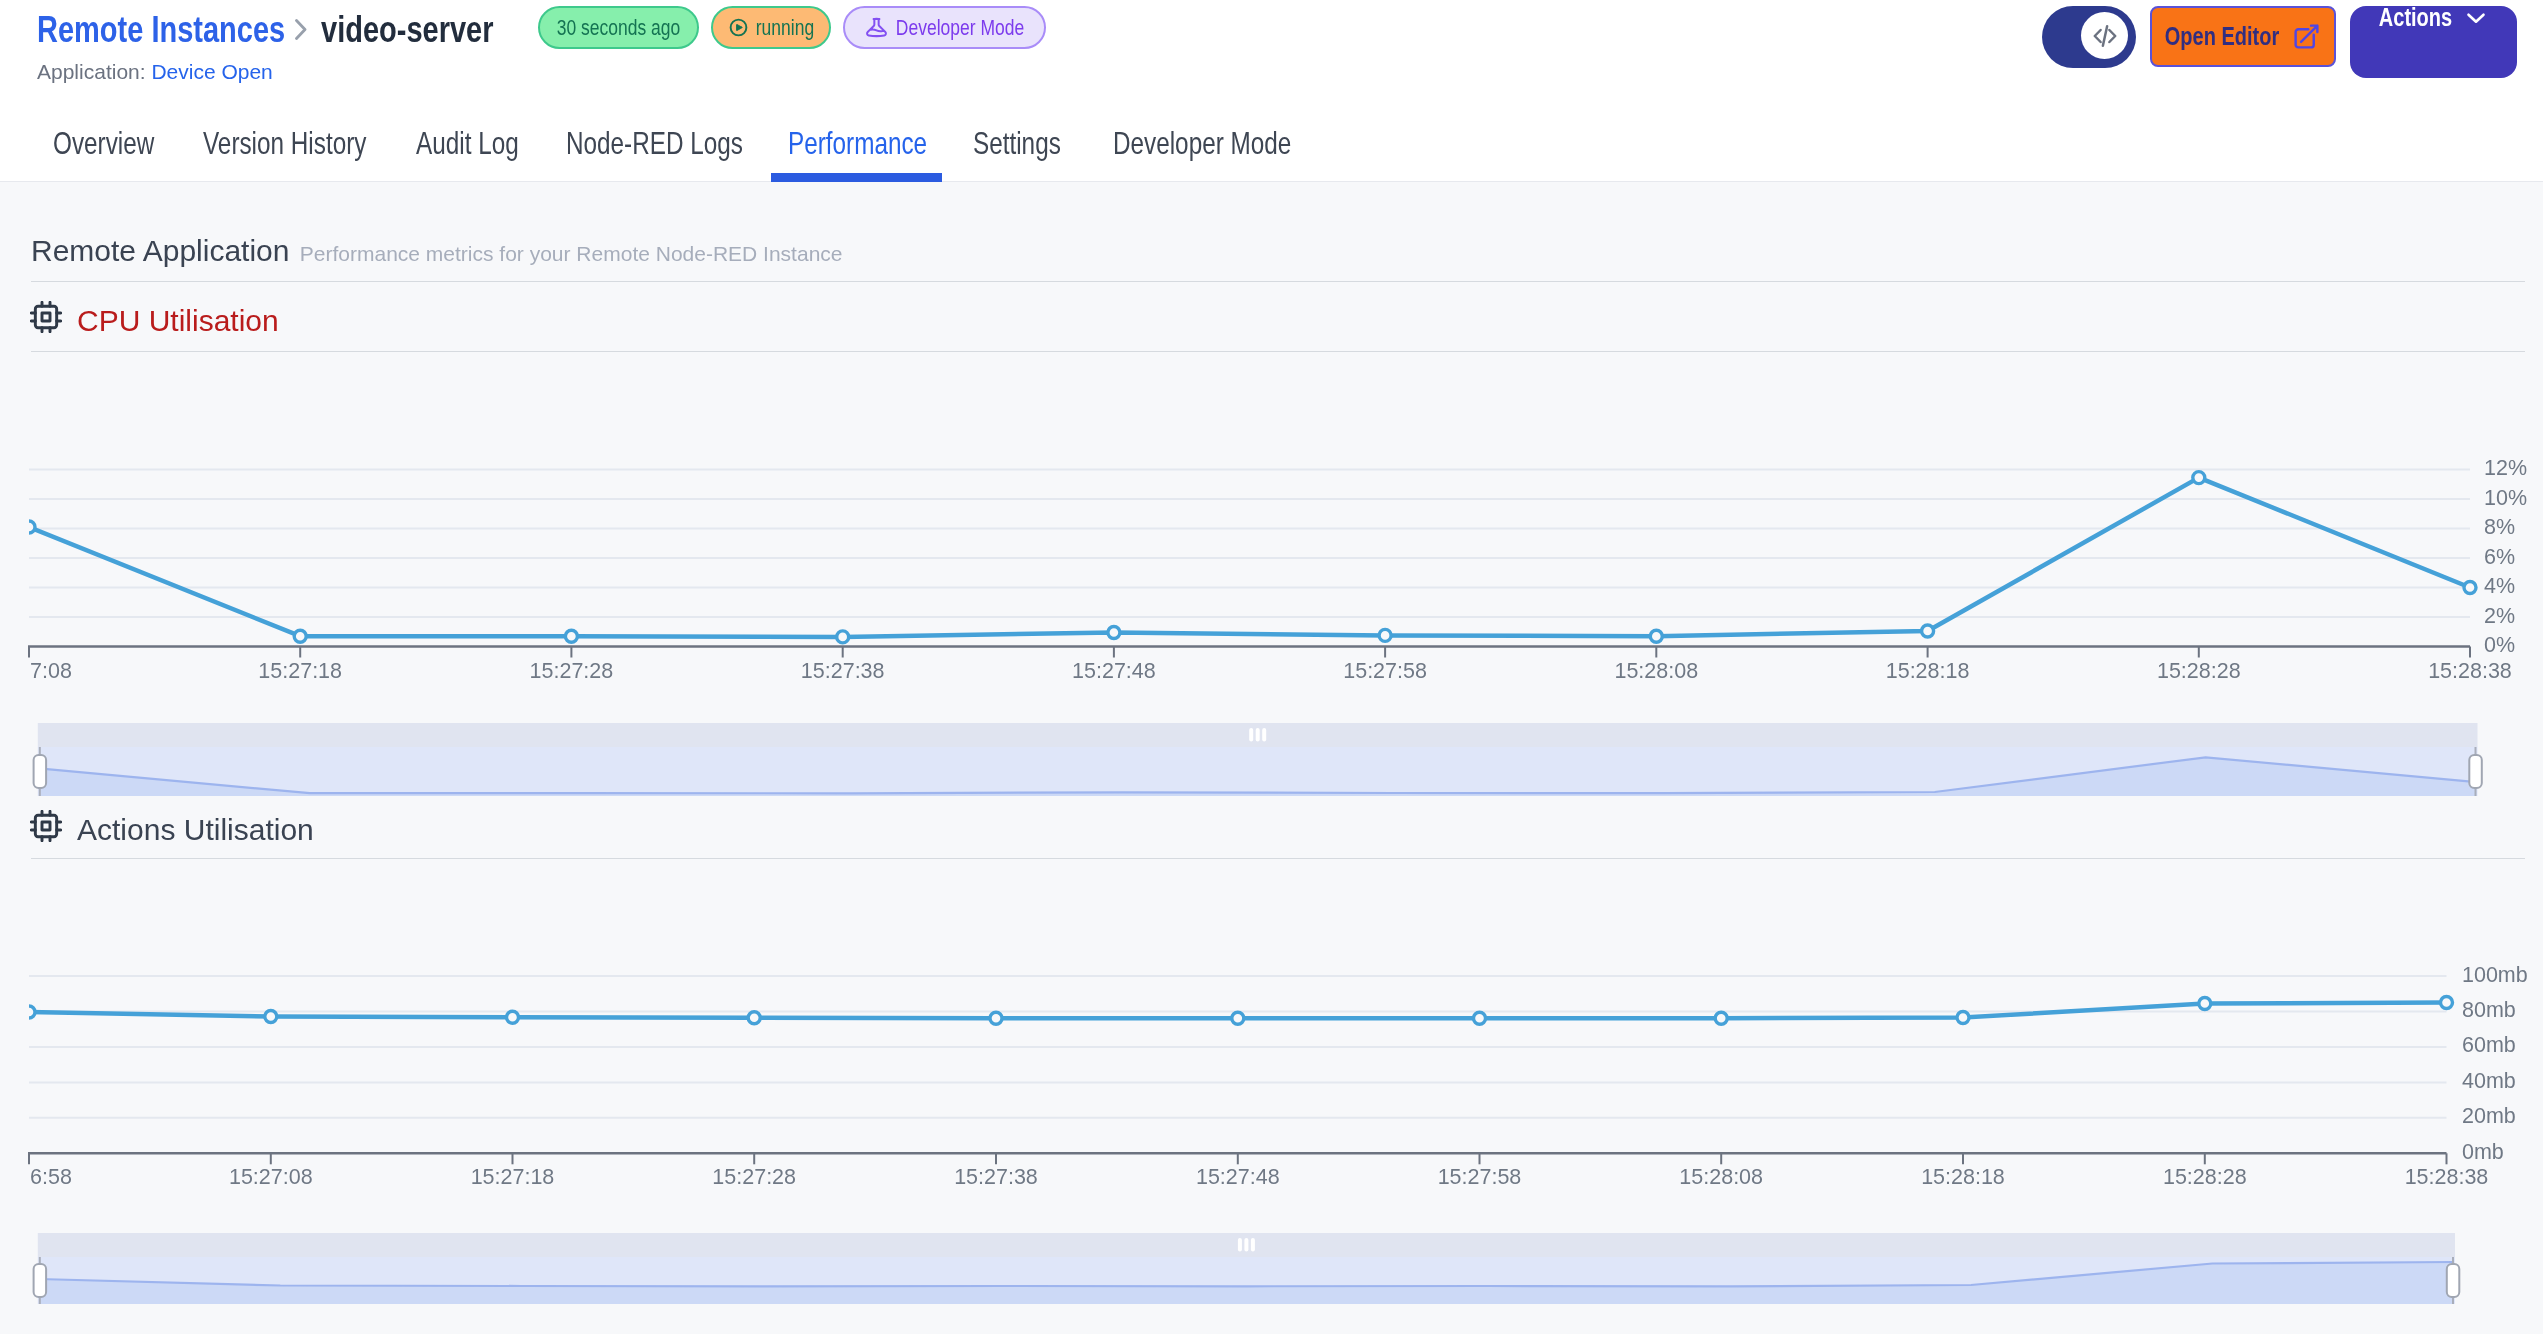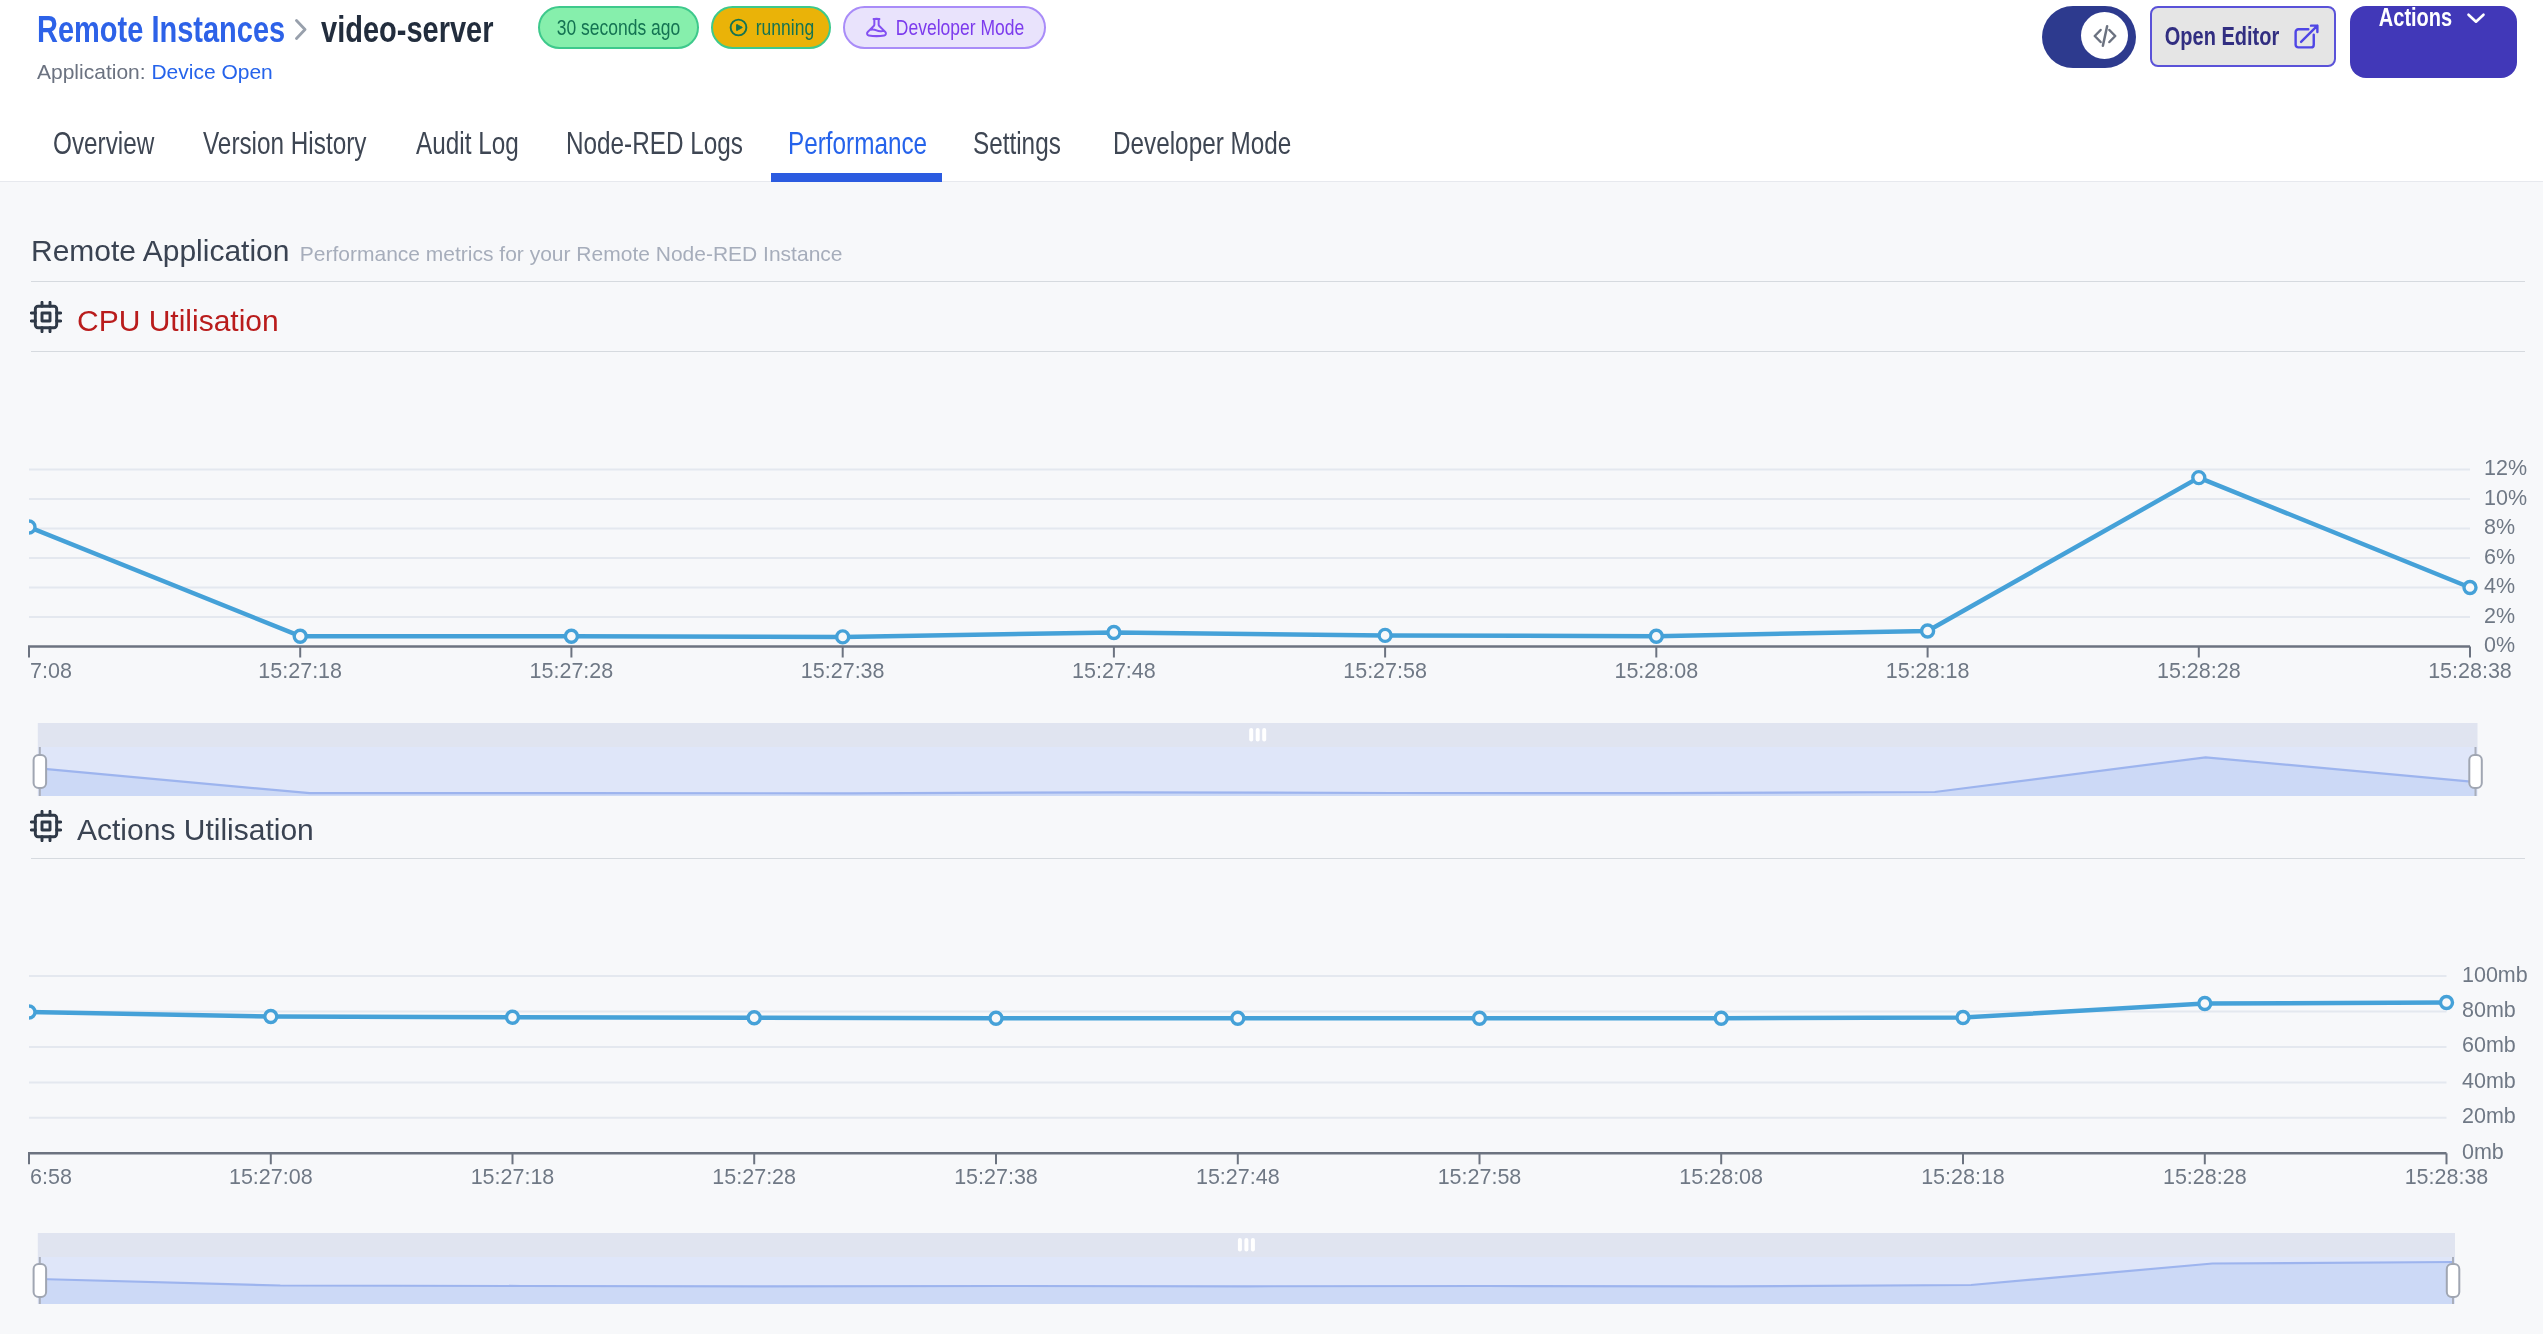--- a/index.html
+++ b/index.html
@@ -12,41 +12,41 @@
 
 <div class="abs ty" style="left:37px;top:13px;font-size:29px;font-weight:bold;color:#2d62e8;line-height:32px">Remote Instances</div>
 <svg class="abs" style="left:295px;top:19px" width="12" height="21" viewBox="0 0 12 21" fill="none" stroke="#98a0ac" stroke-width="2.8" stroke-linecap="round" stroke-linejoin="round">
     <path d="M1.5 1.5 10 10.5 1.5 19.5"></path>
   </svg>
 <div class="abs ty" style="left:321px;top:13px;font-size:29px;font-weight:bold;color:#222d3d;line-height:32px">video-server</div>
 
 <div class="abs" style="left:538px;top:6px;height:43px;width:161px;border:2px solid #3ec98c;background:#86efac;border-radius:22px;display:flex;align-items:center;justify-content:center;font-size:17.5px;color:#147352">
     <span class="tys">30&nbsp;seconds&nbsp;ago</span>
   </div>
-<div class="abs" style="left:711px;top:6px;height:43px;width:120px;border:2px solid #3ec98c;background:#eab308;border-radius:22px;display:flex;align-items:center;justify-content:center;gap:7px;font-size:17.5px;color:#147352">
+<div class="abs" style="left:711px;top:6px;height:43px;width:120px;border:2px solid #3ec98c;background:#fdba74;border-radius:22px;display:flex;align-items:center;justify-content:center;gap:7px;font-size:17.5px;color:#147352">
     <svg width="21" height="21" viewBox="0 0 24 24" fill="none" stroke="#147352" stroke-width="2.2" stroke-linecap="round" stroke-linejoin="round">
       <circle cx="12" cy="12" r="9"></circle>
       <path fill="#147352" stroke-width="1" d="M15.91 11.672a.375.375 0 0 1 0 .656l-5.603 3.113a.375.375 0 0 1-.557-.328V8.887c0-.286.307-.466.557-.328l5.603 3.112Z"></path>
     </svg>
     <span class="tys">running</span>
   </div>
 <div class="abs" style="left:843px;top:6px;height:43px;width:203px;border:2px solid #a98cf8;background:#e9e3fc;border-radius:22px;display:flex;align-items:center;justify-content:center;gap:8px;font-size:17.5px;color:#7c3bed">
     <svg width="23" height="23" viewBox="0 0 24 24" fill="none" stroke="#8350f2" stroke-width="2.1" stroke-linecap="round" stroke-linejoin="round">
       <path d="M9.75 3.104v5.714a2.25 2.25 0 0 1-.659 1.591L5 14.5M9.75 3.104c-.251.023-.501.05-.75.082m.75-.082a24.301 24.301 0 0 1 4.5 0m0 0v5.714c0 .597.237 1.17.659 1.591L19.8 15.3M14.25 3.104c.251.023.501.05.75.082M19.8 15.3l-1.57.393A9.065 9.065 0 0 1 12 15a9.065 9.065 0 0 0-6.23-.693L5 14.5m14.8.8 1.402 1.402c1.232 1.232.65 3.318-1.067 3.611A48.309 48.309 0 0 1 12 21c-2.773 0-5.491-.235-8.135-.687-1.718-.293-2.3-2.379-1.067-3.61L5 14.5"></path>
     </svg>
     <span class="tys">Developer&nbsp;Mode</span>
   </div>
 
 <div class="abs" style="left:2042px;top:6px;width:94px;height:62px;border-radius:31px;background:#2d3a8e"></div>
 <div class="abs" style="left:2081px;top:12px;width:47px;height:47px;border-radius:24px;background:#ffffff;display:flex;align-items:center;justify-content:center">
     <svg width="30" height="30" viewBox="0 0 24 24" fill="none" stroke="#6b7280" stroke-width="2" stroke-linecap="round" stroke-linejoin="round">
       <path d="M8.5 7.2 3.8 12l4.7 4.8M15.5 7.2 20.2 12l-4.7 4.8M13.7 4.2 10.3 19.8"></path>
     </svg>
   </div>
-<div class="abs" style="left:2150px;top:6px;width:186px;height:61px;border-radius:8px;border:2px solid #5a52d8;background:#e5e5e5;display:flex;align-items:center;justify-content:center;gap:13px">
+<div class="abs" style="left:2150px;top:6px;width:186px;height:61px;border-radius:8px;border:2px solid #5a52d8;background:#f97316;display:flex;align-items:center;justify-content:center;gap:13px">
     <span class="tys" style="font-size:20px;font-weight:bold;color:#312e81">Open Editor</span>
     <svg width="29" height="29" viewBox="0 0 24 24" fill="none" stroke="#4f46e5" stroke-width="2" stroke-linecap="round" stroke-linejoin="round">
       <path d="M13.5 6H5.25A2.25 2.25 0 0 0 3 8.25v10.5A2.25 2.25 0 0 0 5.25 21h10.5A2.25 2.25 0 0 0 18 18.75V10.5M7.5 16.5 21 3m0 0h-5.25M21 3v5.25"></path>
     </svg>
   </div>
 <div class="abs" style="left:2350px;top:6px;width:167px;height:72px;border-radius:16px;background:#4138b8;display:flex;align-items:flex-start;justify-content:center;gap:12px">
     <span class="tys" style="font-size:20px;font-weight:bold;color:#ffffff">Actions</span>
     <svg width="24" height="24" viewBox="0 0 24 24" fill="none" stroke="#ffffff" stroke-width="2.6" stroke-linecap="round" stroke-linejoin="round">
       <path d="m19.5 8.75-7.5 7-7.5-7"></path>
     </svg>

